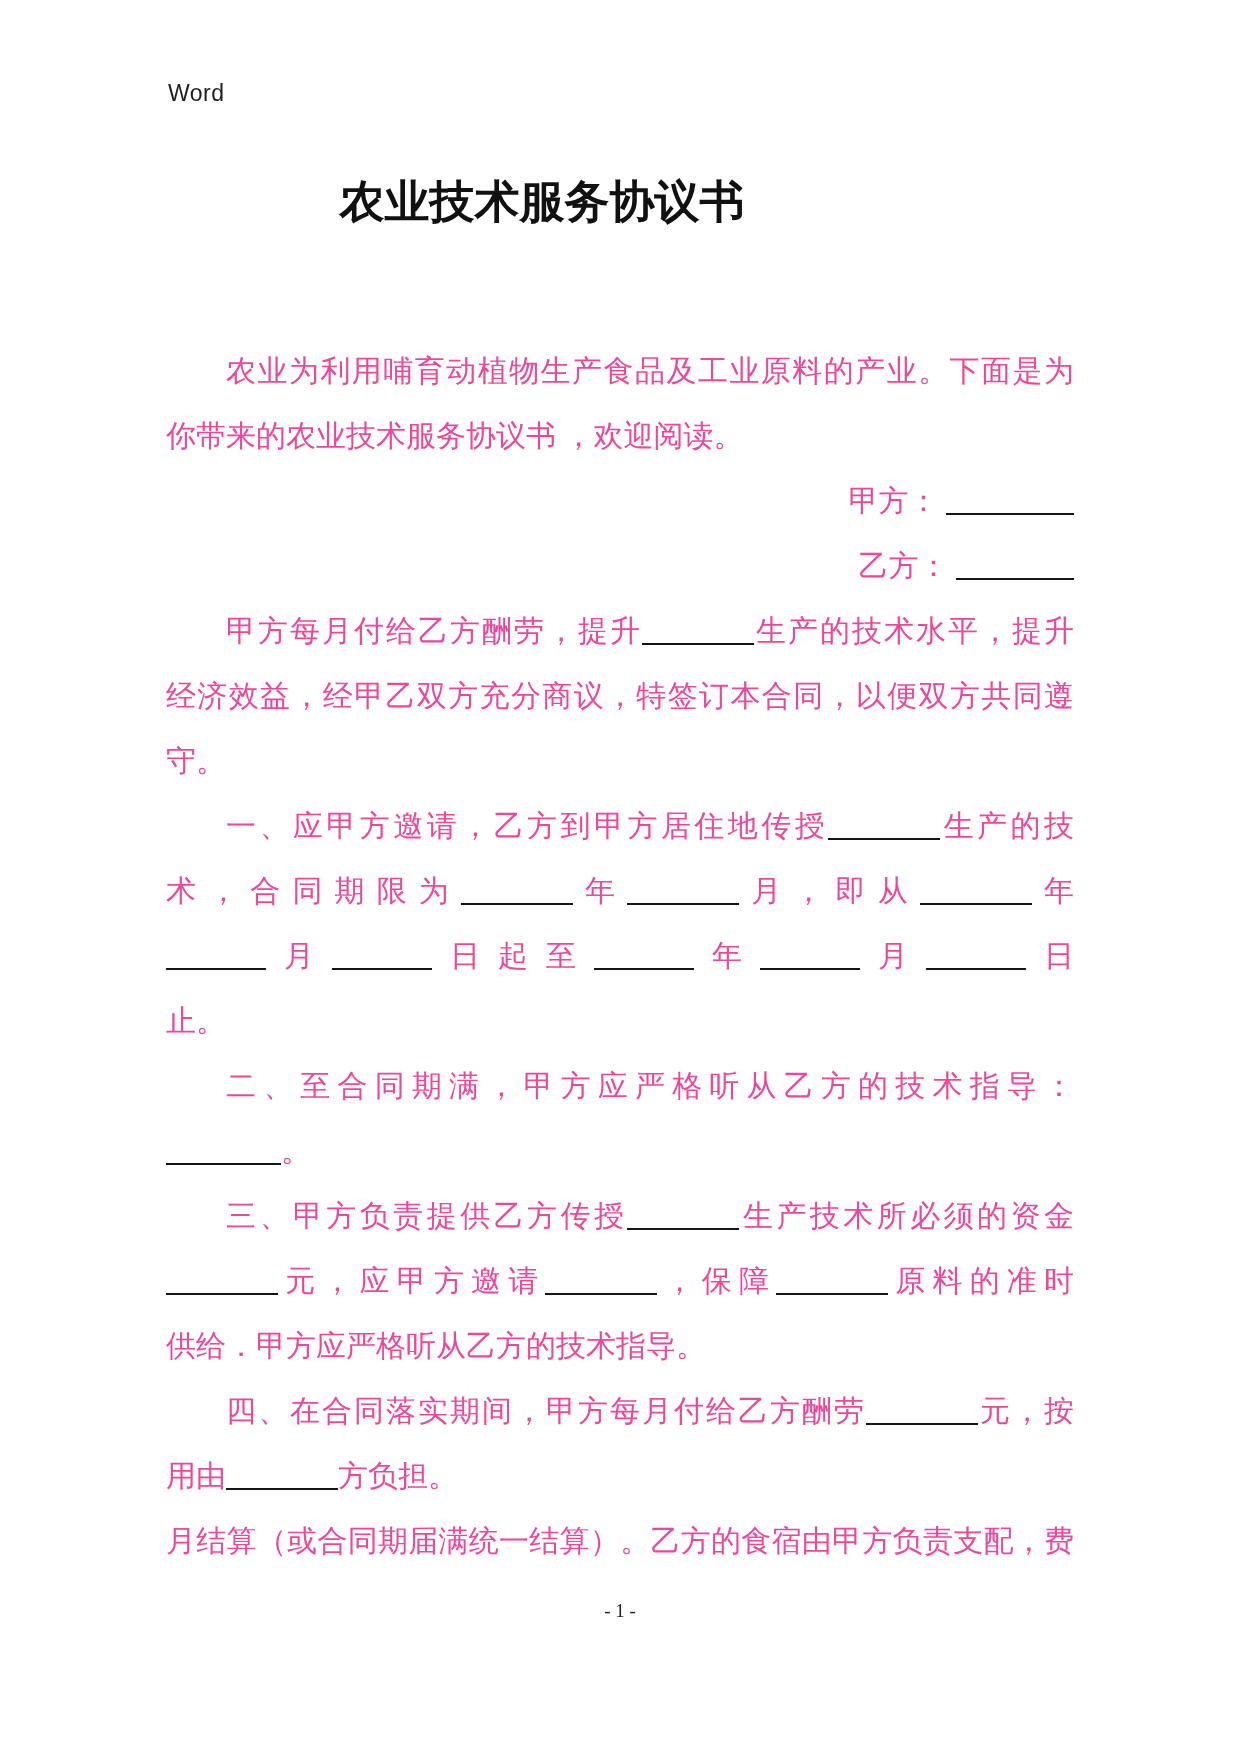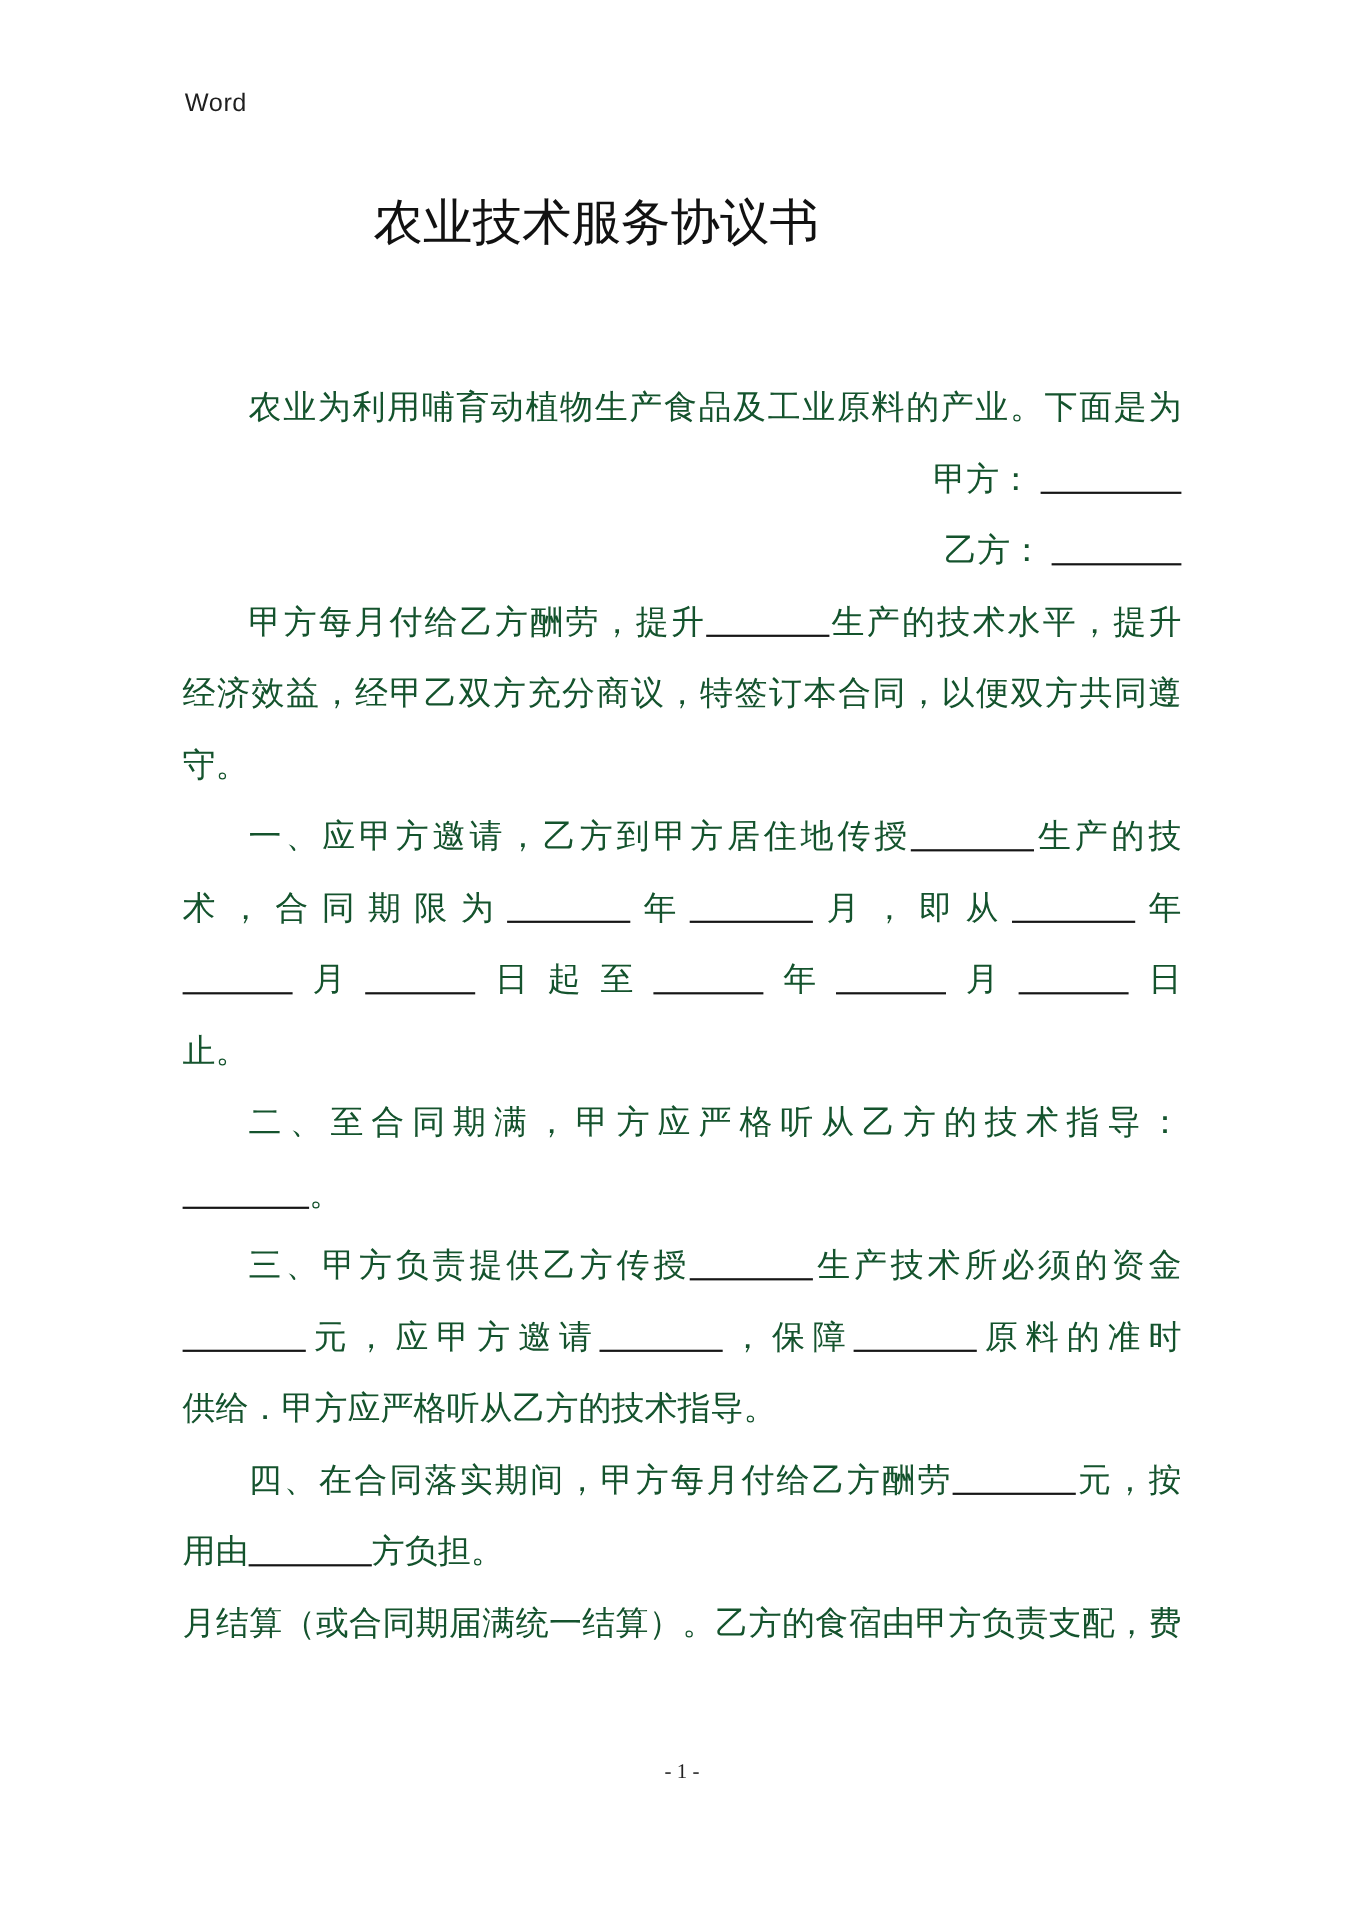--- a/index.html
+++ b/index.html
@@ -10,27 +10,27 @@
   }
   .page{position:absolute;inset:0;background:#ffffff;}
   .word-label{
     position:absolute;left:168px;top:80px;
     font-family:"Liberation Sans","DejaVu Sans",sans-serif;
     font-size:23px;color:#1f1f1f;letter-spacing:0.5px;
   }
   .doc-title{
     position:absolute;left:0;top:162px;width:1084px;height:80px;
     line-height:80px;text-align:center;
-    font-size:45px;font-weight:normal;color:#111;
+    font-size:45px;font-weight:bold;color:#111;
   }
   .doc-body{
     position:absolute;left:166px;top:338px;width:908px;
   }
   .line{
-    height:65px;line-height:65px;font-size:30px;color:#14532d;
+    height:65px;line-height:65px;font-size:30px;color:#ec4899;
     white-space:nowrap;text-align:left;
   }
   .line.justify{
     text-align:justify;
     text-align-last:justify;
     white-space:normal;
   }
   .line.indent{text-indent:60px;text-align:right;}
   .blank{
     display:inline-block;height:2px;background:#161616;
@@ -42,20 +42,21 @@
   }
 </style>
 </head>
 <body>
 
 <div class="page">
   <div class="word-label">Word</div>
   <div class="doc-title">农业技术服务协议书</div>
   <div class="doc-body">
       <div class="line indent justify"><span class="txt">农业为利用哺育动植物生产食品及工业原料的产业。下面是为</span></div>
+      <div class="line"><span class="txt">你带来的农业技术服务协议书 ，欢迎阅读。</span></div>
       <div class="line indent"><span class="txt">甲方： </span><span class="blank" style="width: 128px;"></span></div>
       <div class="line indent"><span class="txt">乙方： </span><span class="blank" style="width: 118px;"></span></div>
       <div class="line indent justify"><span class="txt">甲方每月付给乙方酬劳，提升</span><span class="blank" style="width: 112px;"></span><span class="txt">生产的技术水平，提升</span></div>
       <div class="line justify"><span class="txt">经济效益，经甲乙双方充分商议，特签订本合同，以便双方共同遵</span></div>
       <div class="line"><span class="txt">守。</span></div>
       <div class="line indent justify"><span class="txt">一、应甲方邀请，乙方到甲方居住地传授</span><span class="blank" style="width: 112px;"></span><span class="txt">生产的技</span></div>
       <div class="line justify"><span class="txt">术，合同期限为</span><span class="blank" style="width: 112px;"></span><span class="txt">年</span><span class="blank" style="width: 112px;"></span><span class="txt">月，即从</span><span class="blank" style="width: 112px;"></span><span class="txt">年</span></div>
       <div class="line justify"><span class="blank" style="width: 100px;"></span><span class="txt">月</span><span class="blank" style="width: 100px;"></span><span class="txt">日起至</span><span class="blank" style="width: 100px;"></span><span class="txt">年</span><span class="blank" style="width: 100px;"></span><span class="txt">月</span><span class="blank" style="width: 100px;"></span><span class="txt">日</span></div>
       <div class="line"><span class="txt">止。</span></div>
       <div class="line indent justify"><span class="txt">二、至合同期满，甲方应严格听从乙方的技术指导：</span></div>

